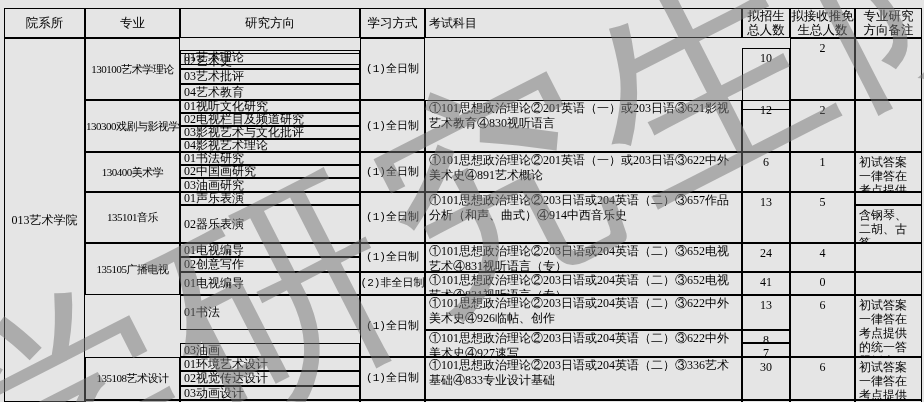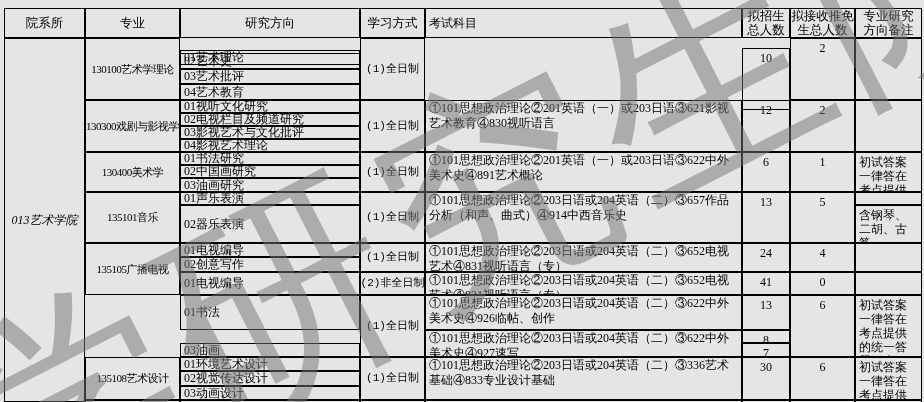--- a/index.html
+++ b/index.html
@@ -3,21 +3,21 @@
 <meta charset="utf-8">
 <style>
   html,body{margin:0;padding:0;background:#ffffff;}
   #page{position:relative;width:924px;height:402px;overflow:hidden;background:#e5e5e5;
         font-family:"Liberation Serif","DejaVu Serif",serif;color:#000;}
   .cell{position:absolute;box-sizing:border-box;border:1px solid #000;
         font-size:12px;line-height:15px;overflow:hidden;background:transparent;}
   .hd{font-size:12.5px;display:flex;align-items:center;justify-content:center;
       text-align:center;white-space:pre-line;line-height:14px;}
   .hdl{font-size:12px;display:flex;align-items:center;padding:0 3px;}
-  .ctr{display:flex;align-items:center;justify-content:center;text-align:center;font-style:italic;}
+  .ctr{display:flex;align-items:center;justify-content:center;text-align:center;}
   .major{font-size:11px;letter-spacing:-0.5px;display:flex;align-items:center;
          justify-content:center;text-align:center;}
   .ml{display:flex;align-items:center;padding:0 3px;text-align:left;}
   .mode{display:flex;align-items:center;justify-content:center;white-space:nowrap;font-size:11px;font-family:Liberation Mono, monospace;}
   .subj{padding:0 3px;text-align:left;}
   .num{text-align:center;padding-top:2px;}
   .note{padding:2px 3px;text-align:left;line-height:14px;}
   .watermark{position:absolute;left:-102px;top:74px;font-size:230px;line-height:1;
              letter-spacing:10px;white-space:nowrap;color:rgba(115,115,115,0.5);
              transform:rotate(-27deg);transform-origin:center;z-index:5;

